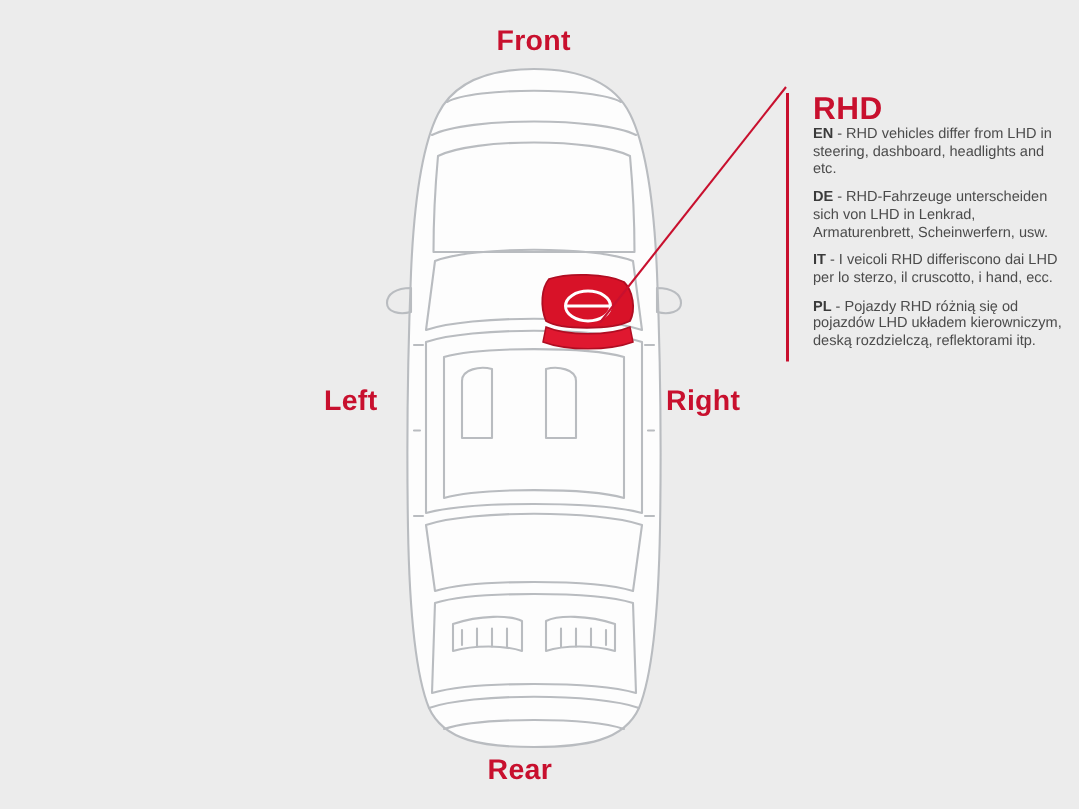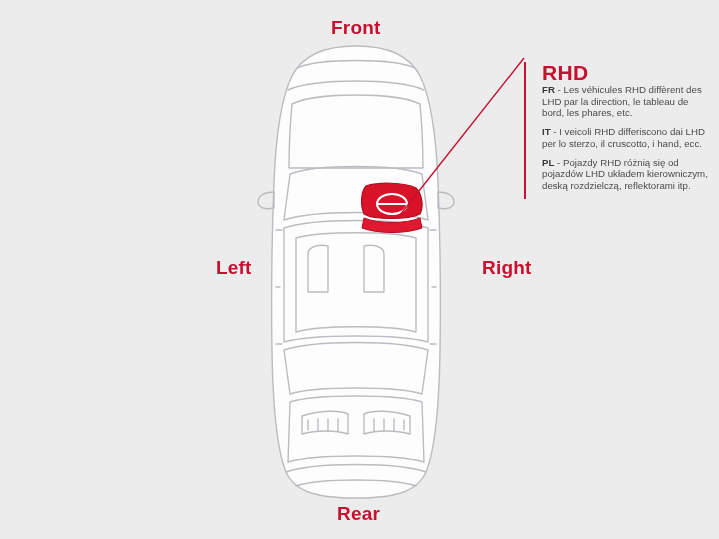--- a/index.html
+++ b/index.html
@@ -22,23 +22,23 @@
 
   .dir-label {
     position: absolute;
     color: #c8102e;
     font-weight: bold;
     font-size: 19px;
     letter-spacing: 0.2px;
     white-space: nowrap;
   }
   .dir-front { left: 331px; top: 17px; }
-  .dir-rear  { left: 337px; top: 503px; text-align: center; }
+  .dir-rear  { left: 325px; top: 503px; text-align: center; }
   .dir-left  { left: 216px; top: 257px; }
-  .dir-right { left: 482px; top: 257px; text-align: center; }
+  .dir-right { left: 444px; top: 257px; text-align: center; }
 
   #car-svg {
     position: absolute;
     left: 246px;
     top: 42px;
   }
 
   
   #info-panel {
     position: absolute;
@@ -162,21 +162,24 @@
   </svg>
 
   <svg id="leader" width="719" height="539">
     <line x1="400" y1="215" x2="524" y2="58" stroke="#c8102e" stroke-width="1.4"></line>
   </svg>
 
   <div id="info-panel">
     <div class="title">RHD</div>
 
     <div class="entry">
-      <span class="lang">FR</span><span> - Les véhicules RHD diffèrent des LHD par la direction, le tableau de bord, les phares, etc.</span>
+      <span class="lang">EN</span><span> - RHD vehicles differ from LHD in steering, dashboard, headlights and etc.</span>
+    </div>
+    <div class="entry">
+      <span class="lang">DE</span><span> - RHD-Fahrzeuge unterscheiden sich von LHD in Lenkrad, Armaturenbrett, Scheinwerfern, usw.</span>
     </div>
     <div class="entry">
       <span class="lang">IT</span><span> - I veicoli RHD differiscono dai LHD per lo sterzo, il cruscotto, i hand, ecc.</span>
     </div>
     <div class="entry">
       <span class="lang">PL</span><span> - Pojazdy RHD różnią się od pojazdów LHD układem kierowniczym, deską rozdzielczą, reflektorami itp.</span>
     </div>
   </div>
 
 </div>

